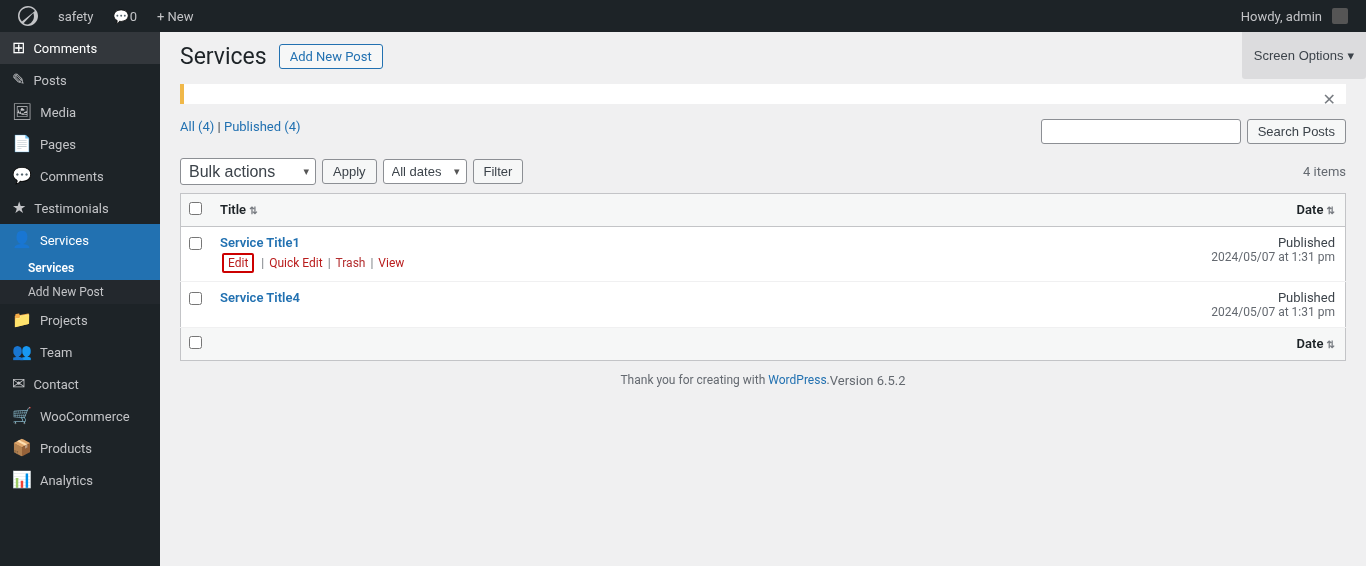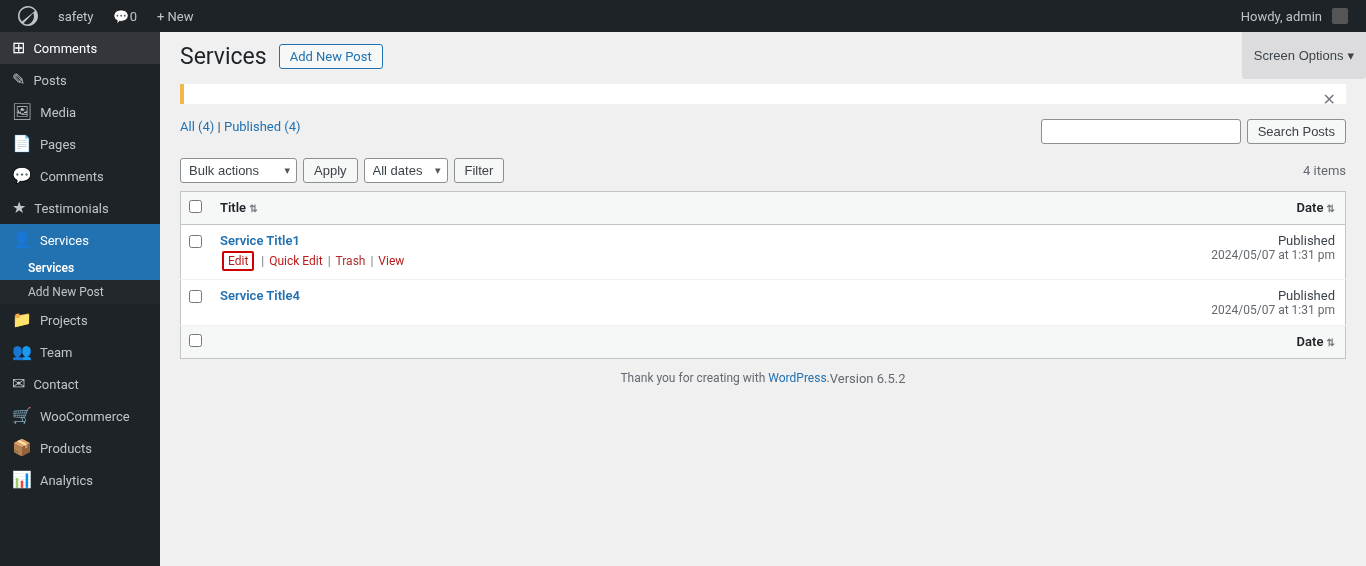--- a/index.html
+++ b/index.html
@@ -415,21 +415,21 @@
           </span>
         </div>
         <div class="search-box">
           <input type="text" style="border: 1px solid rgb(140, 143, 148); padding: 4px 8px; font-size: 13px; border-radius: 3px; width: 200px; background: rgb(255, 255, 255);">
           <button style="background:#f6f7f7; border:1px solid #8c8f94; color:#3c434a; padding:4px 10px; font-size:13px; cursor:pointer; border-radius:3px;">Search Posts</button>
         </div>
       </div>
 
       <div class="tablenav">
         <div class="select-wrapper">
-          <select style="border:1px solid #8c8f94; background:#fff; padding:4px 24px 4px 8px; font-size:13px; color:#3c434a; cursor:pointer; border-radius:3px; appearance:none; -webkit-appearance:none;">
+          <select style="border:1px solid #8c8f94; background:#fff; padding:4px 24px 4px 8px; font-size:16px; color:#3c434a; cursor:pointer; border-radius:3px; appearance:none; -webkit-appearance:none;">
             <option>Bulk actions</option>
             <option>Edit</option>
             <option>Move to Trash</option>
           </select>
         </div>
         <button class="tablenav-btn">Apply</button>
         <div class="select-wrapper">
           <select style="border:1px solid #8c8f94; background:#fff; padding:4px 24px 4px 8px; font-size:13px; color:#3c434a; cursor:pointer; border-radius:3px; appearance:none; -webkit-appearance:none;">
             <option>All dates</option>
             <option>2024/05</option>

